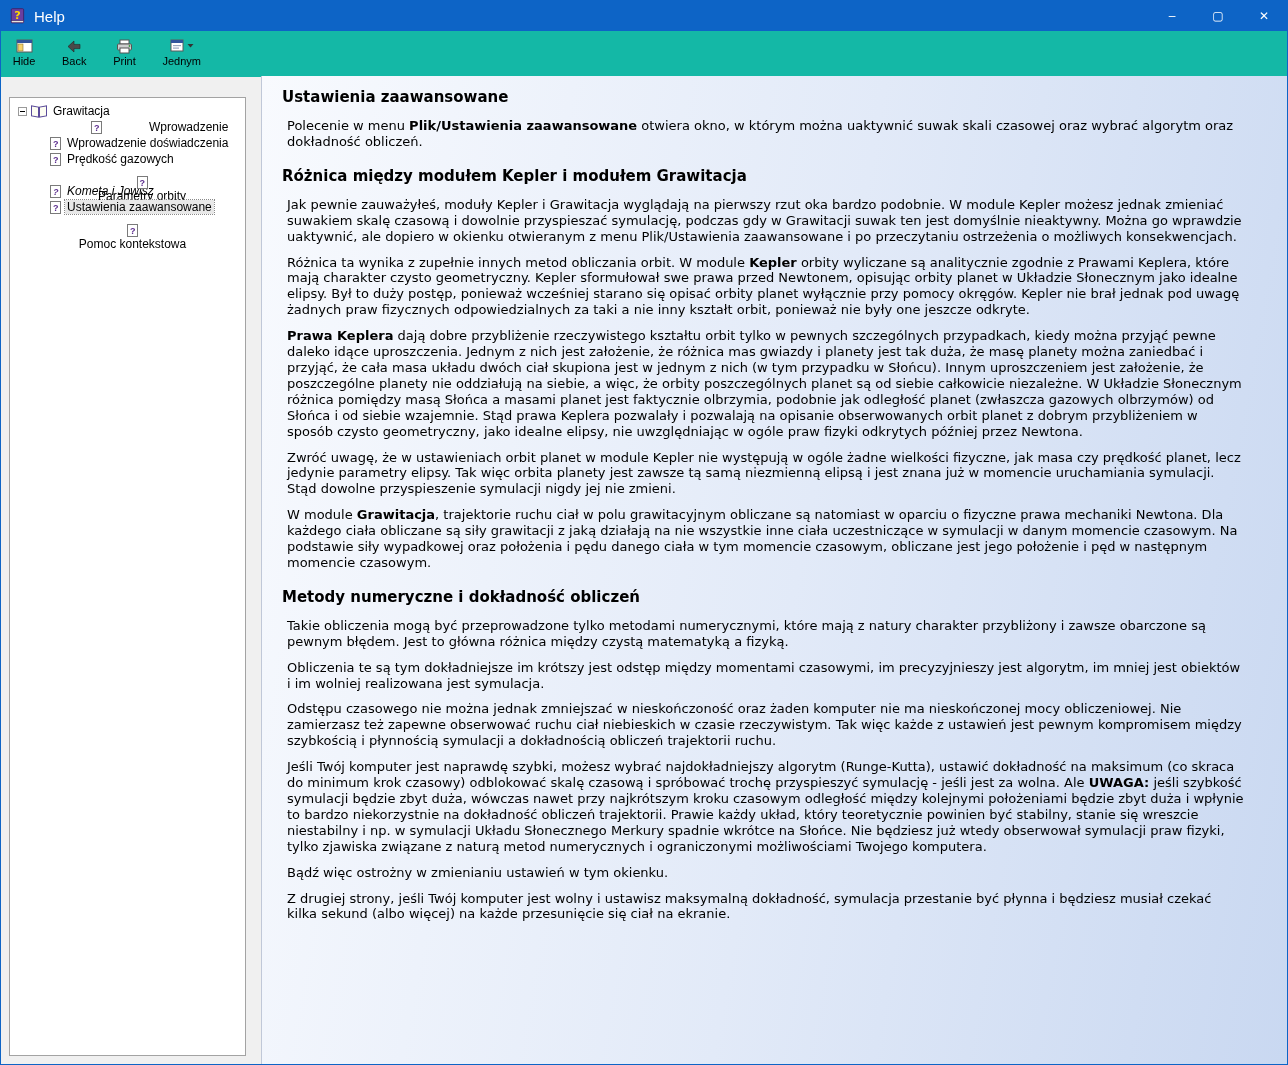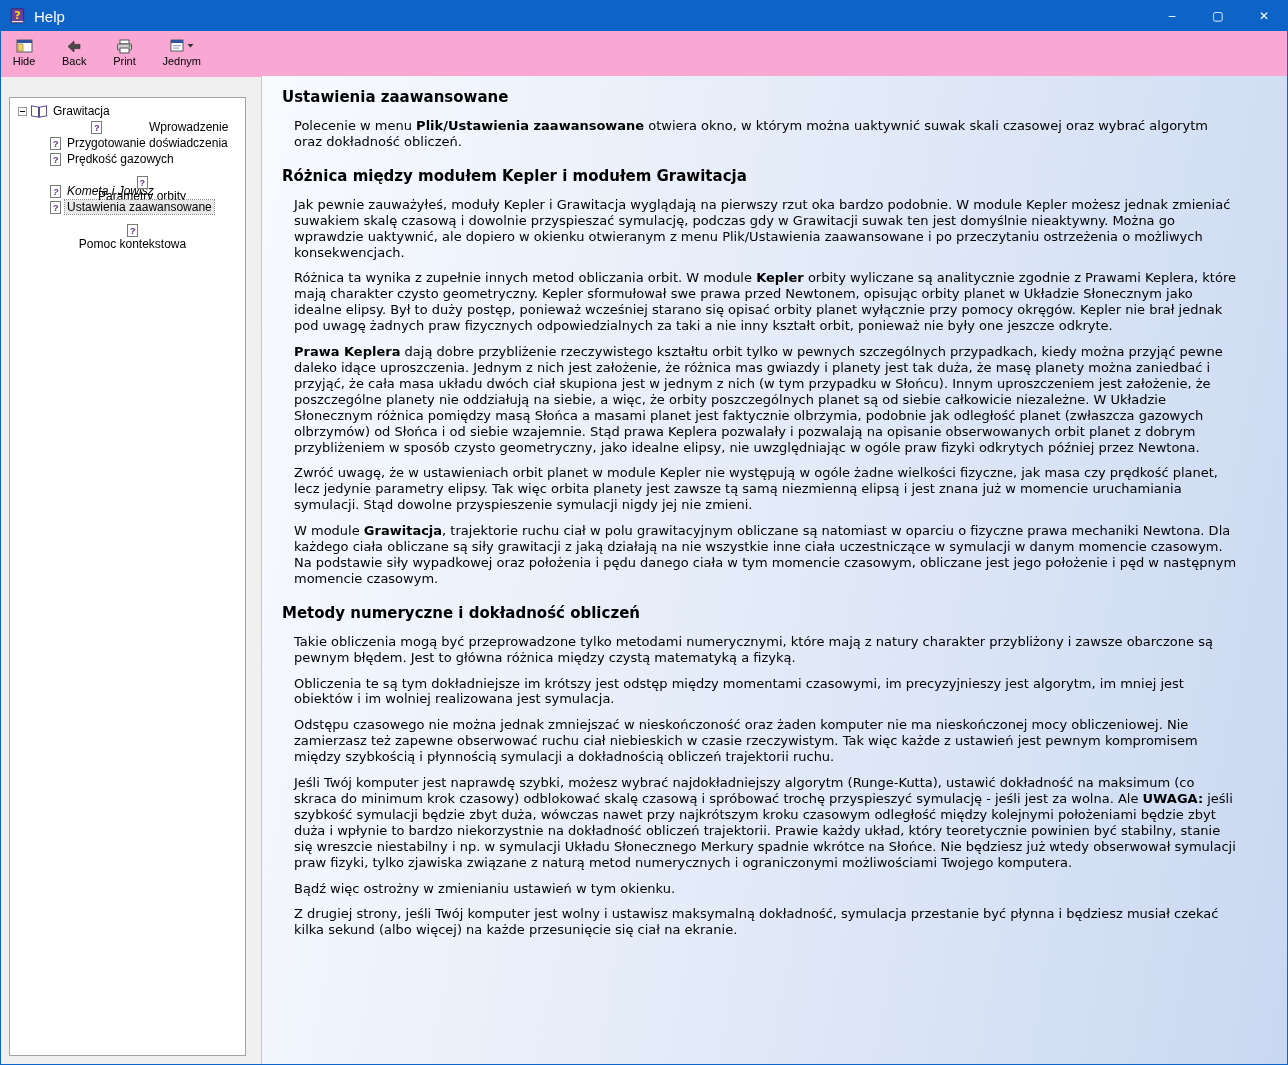--- a/index.html
+++ b/index.html
@@ -12,21 +12,21 @@
   .titlebar { height:30px; background:var(--titlebar,#0d64c6); display:flex;
               align-items:center; padding-left:8px; color:#fff; }
   .titlebar .appicon { width:18px; height:18px; margin-right:7px; flex:0 0 auto; }
   .titlebar .title { font-size:15px; }
   .wincontrols { margin-left:auto; display:flex; height:30px; }
   .winbtn { width:46px; height:30px; display:flex; align-items:center;
             justify-content:center; color:#fff; font-size:12px; cursor:default; }
 
   
   .toolbar { height:46px; display:flex; align-items:stretch; padding:3px 8px 0 6px;
-             gap:16px; background:#f9a8d4; }
+             gap:16px; background:#14b8a6; }
   .tbtn { display:flex; flex-direction:column; align-items:center; justify-content:flex-start;
           font-size:11px; color:#000; padding:2px 4px; min-width:34px; border:1px solid transparent; }
   .tbtn .ticon { height:18px; display:flex; align-items:center; gap:2px; }
 
   
   .tocpanel { position:absolute; left:8px; top:96px; width:237px; bottom:8px;
               background:#fff; border:1px solid var(--panelborder,#a3a3a3);
               padding:5px 2px; overflow:hidden; font-size:12px; }
   .tree-row { display:flex; align-items:center; height:16px; white-space:nowrap; cursor:default; }
   .tree-row .expand-box { width:9px; height:9px; border:1px solid #9a9a9a; background:#fff;
@@ -51,21 +51,21 @@
   .content { position:absolute; left:260px; top:75px; right:0; bottom:0;
              background:linear-gradient(100deg, var(--grad1,#f8fafe) 0%,
                         var(--grad2,#e2eaf8) 52%, var(--grad3,#c9d8f1) 100%);
              border-left:1px solid #c0c8d8;
              padding:8px 38px 8px 20px; overflow:hidden;
              font-family:"DejaVu Sans","Liberation Sans",sans-serif;
              font-size:13px; line-height:15.9px; color:#000; }
   .content h2 { font-size:15px; line-height:19px; margin:17px 0 11px;
                 font-family:"DejaVu Sans","Liberation Sans",sans-serif; }
   .content h2:first-child { margin-top:4px; }
-  .content p { margin:10px 12px; }
+  .content p { margin:10px 5px; }
 </style>
 </head>
 <body>
 
 <div class="window">
 
   <div class="titlebar">
     <span class="appicon">
       <svg width="18" height="18" viewBox="0 0 16 16">
         <rect x="2" y="1.5" width="11" height="12.5" rx="1" fill="#6b3fa0" stroke="#3d2366" stroke-width="0.8"></rect>
@@ -139,21 +139,21 @@
           <span class="tree-label">Grawitacja</span>
         </div>
         <div class="tree-row" style="padding-left: 25px; gap: 41px;">
           <span class="spacer"></span>
           <span class="icon-topic"></span>
           <span class="tree-label">Wprowadzenie</span>
         </div>
         <div class="tree-row" style="padding-left: 25px;">
           <span class="spacer"></span>
           <span class="icon-topic"></span>
-          <span class="tree-label">Przygotowanie doświadczenia</span>
+          <span class="tree-label">Wprowadzenie doświadczenia</span>
         </div>
         <div class="tree-row" style="padding-left: 25px;">
           <span class="spacer"></span>
           <span class="icon-topic"></span>
           <span class="tree-label">Prędkość gazowych</span>
         </div>
         <div class="tree-row" style="padding-left: 25px; flex-direction: column;">
           <span class="spacer"></span>
           <span class="icon-topic"></span>
           <span class="tree-label">Parametry orbity</span>

